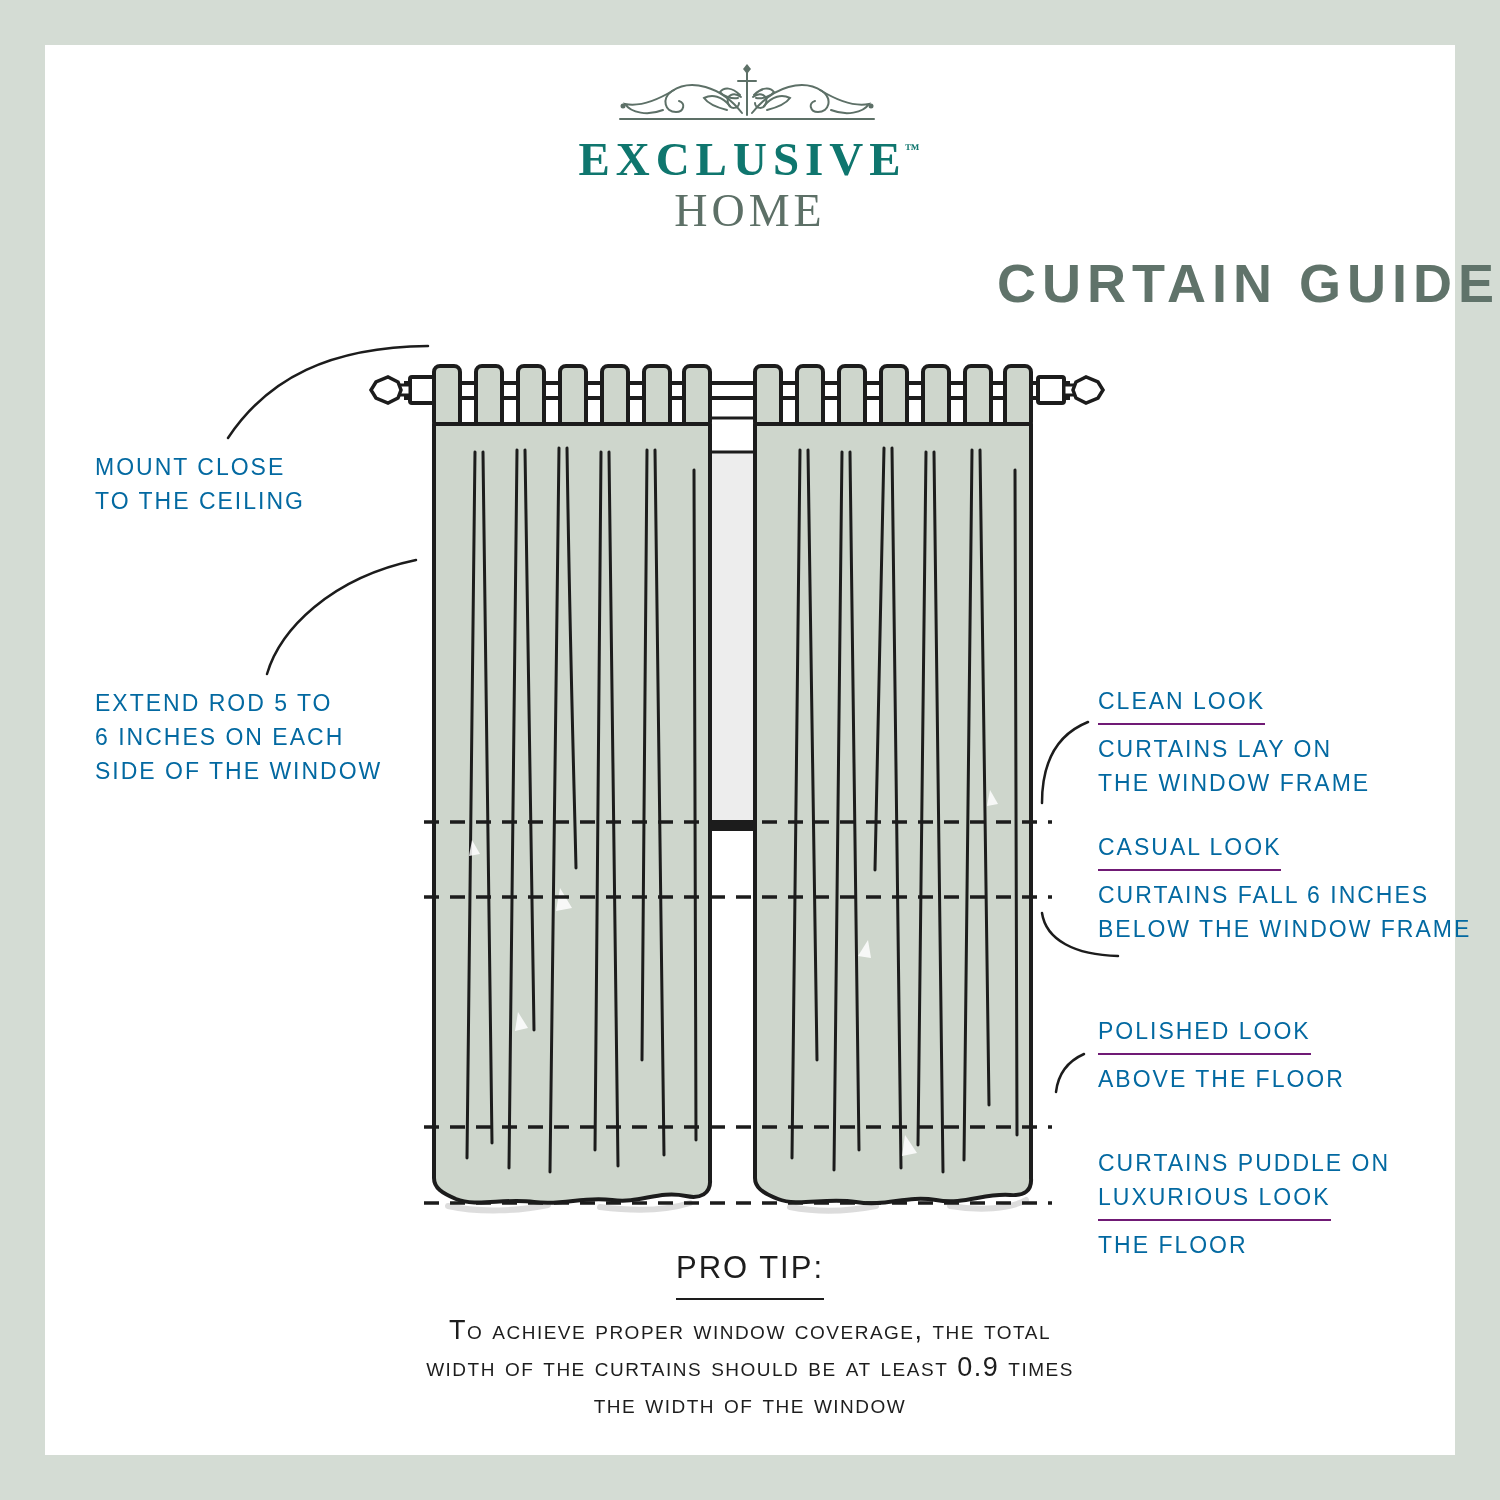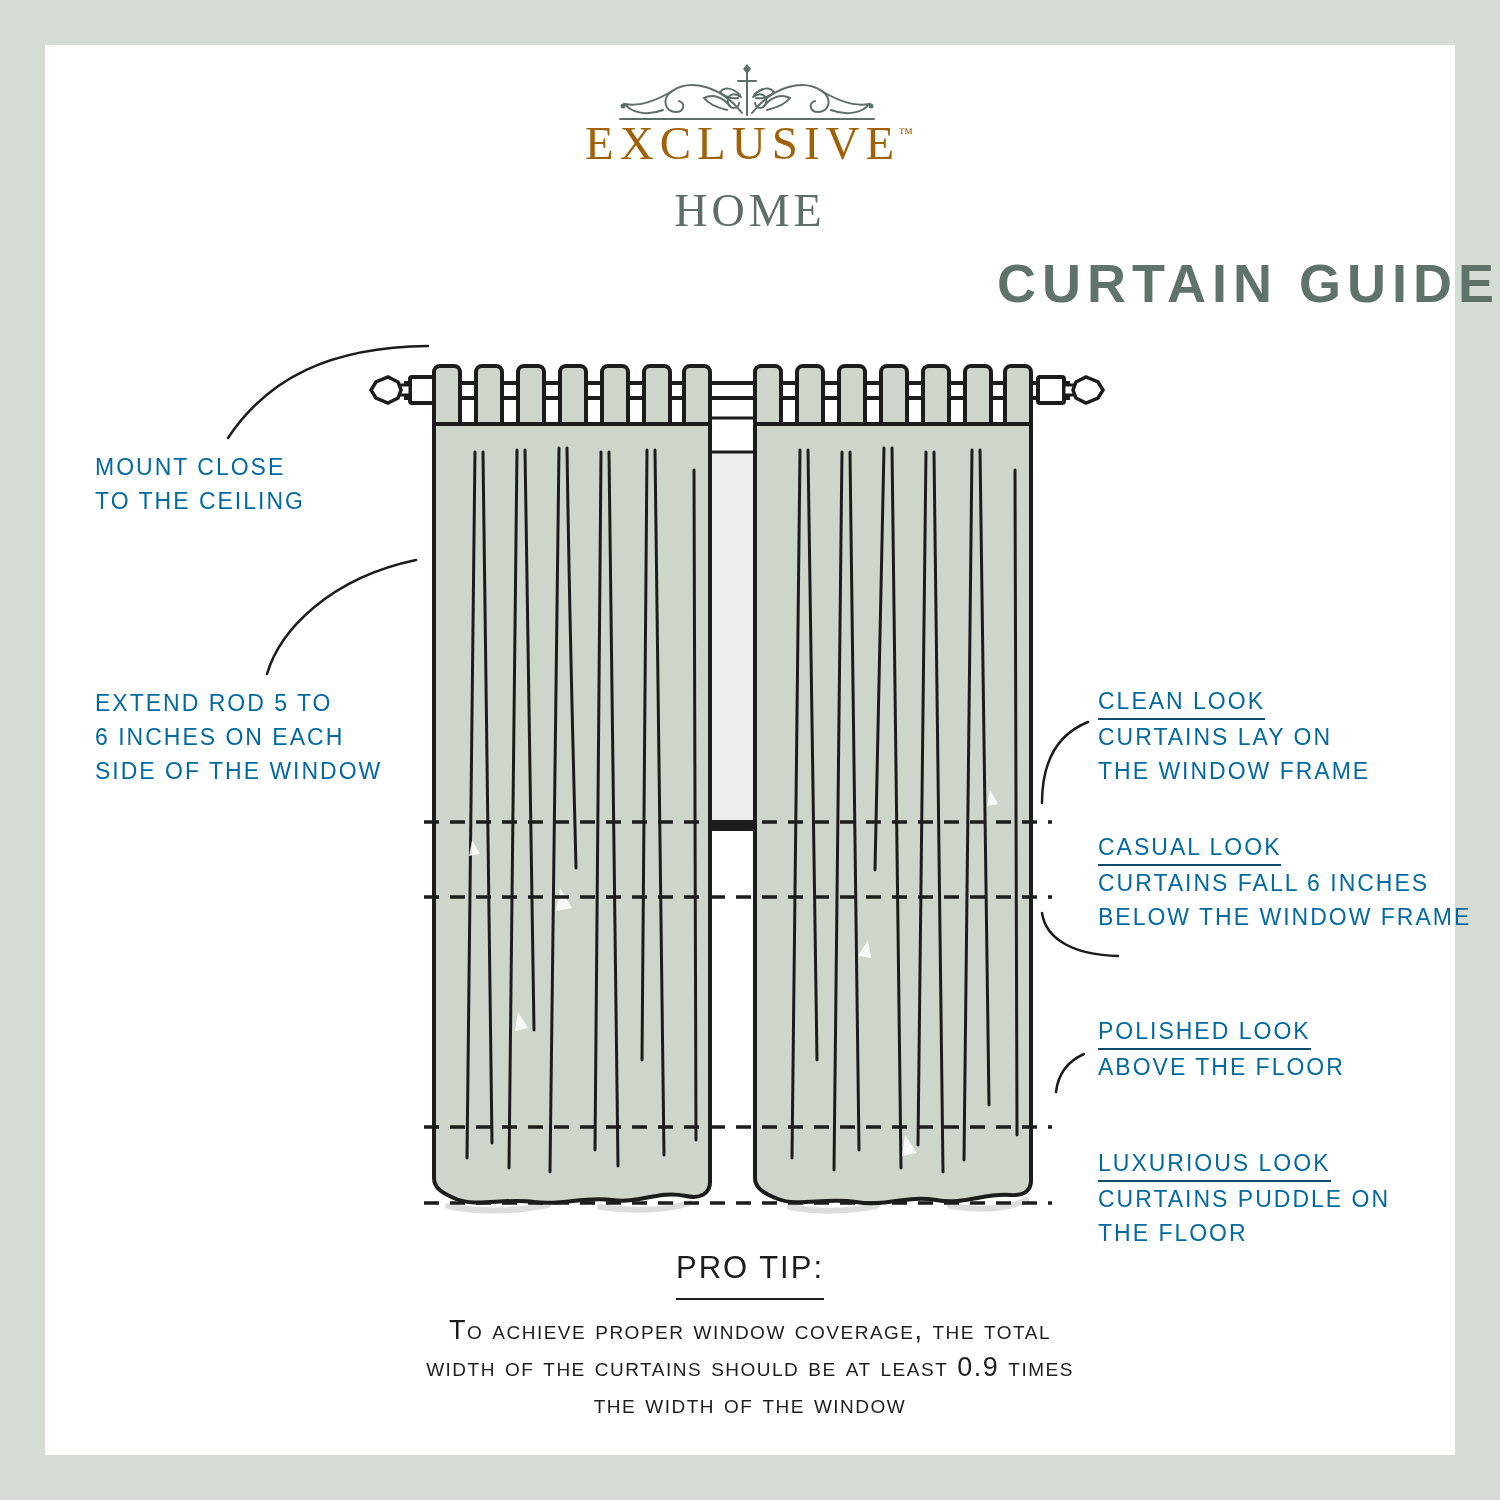--- a/index.html
+++ b/index.html
@@ -4,29 +4,29 @@
 <style>
   html,body{margin:0;padding:0;background:#d4dcd4;}
   #canvas{
     position:relative;width:1500px;height:1500px;background:#d4dcd4;
     font-family:"Liberation Sans",sans-serif;overflow:hidden;
   }
   #inner-panel{position:absolute;left:45px;top:45px;right:45px;bottom:45px;background:#ffffff;}
   .centered{position:absolute;left:0;width:1500px;text-align:center;}
   
   #flourish{position:absolute;left:612px;top:60px;width:270px;height:66px;}
-  #brand-name{top:116px;font-family:"Liberation Serif",serif;font-size:47px;letter-spacing:6px;color:#a16207;font-weight:400;}
+  #brand-name{top:132px;font-family:"Liberation Serif",serif;font-size:47px;letter-spacing:6px;color:#0f766e;font-weight:700;}
   #brand-name sup{font-size:15px;letter-spacing:0;position:relative;top:-4px;left:-2px;}
   #brand-sub{top:184px;font-family:"Liberation Serif",serif;font-size:46px;letter-spacing:4px;color:#5d7067;font-weight:400;}
   #page-title{top:252px;font-size:54px;font-weight:700;letter-spacing:6px;color:#60736a;text-align:right;}
   
   #diagram{position:absolute;left:0;top:0;width:1500px;height:1500px;}
   
   .note{position:absolute;color:#0369a1;font-size:23px;letter-spacing:2px;line-height:34px;font-weight:400;}
-  .note .heading{display:inline-block;border-bottom:2px solid #0c4a6e;}
+  .note .heading{display:inline-block;border-bottom:2px solid #701a75;padding-bottom:5px;margin-bottom:7px;}
   #note-mount{left:95px;top:450px;}
   #note-extend{left:95px;top:686px;}
   #note-clean{left:1098px;top:684px;}
   #note-casual{left:1098px;top:830px;}
   #note-polished{left:1098px;top:1014px;}
   #note-luxurious{left:1098px;top:1146px;}
   
   #pro-tip{top:1250px;color:#1d1d1d;}
   #pro-tip-heading{display:inline-block;font-size:31px;letter-spacing:2px;border-bottom:2px solid #1d1d1d;padding-bottom:12px;margin-bottom:12px;}
   .pro-tip-line{font-size:27px;letter-spacing:1.5px;line-height:37px;font-variant:small-caps;}
@@ -183,22 +183,22 @@
   <div class="note" id="note-casual">
     <div><span class="heading">CASUAL LOOK</span></div>
     <div>CURTAINS FALL 6 INCHES</div>
     <div>BELOW THE WINDOW FRAME</div>
   </div>
   <div class="note" id="note-polished">
     <div><span class="heading">POLISHED LOOK</span></div>
     <div>ABOVE THE FLOOR</div>
   </div>
   <div class="note" id="note-luxurious">
+    <div>CURTAINS PUDDLE ON</div>
     <div><span class="heading">LUXURIOUS LOOK</span></div>
-    <div>CURTAINS PUDDLE ON</div>
     <div>THE FLOOR</div>
   </div>
 
   <div id="pro-tip" class="centered">
     <div><span id="pro-tip-heading">PRO TIP:</span></div>
     <div class="pro-tip-line">To achieve proper window coverage, the total</div>
     <div class="pro-tip-line">width of the curtains should be at least 0.9 times</div>
     <div class="pro-tip-line">the width of the window</div>
   </div>
 </div>

